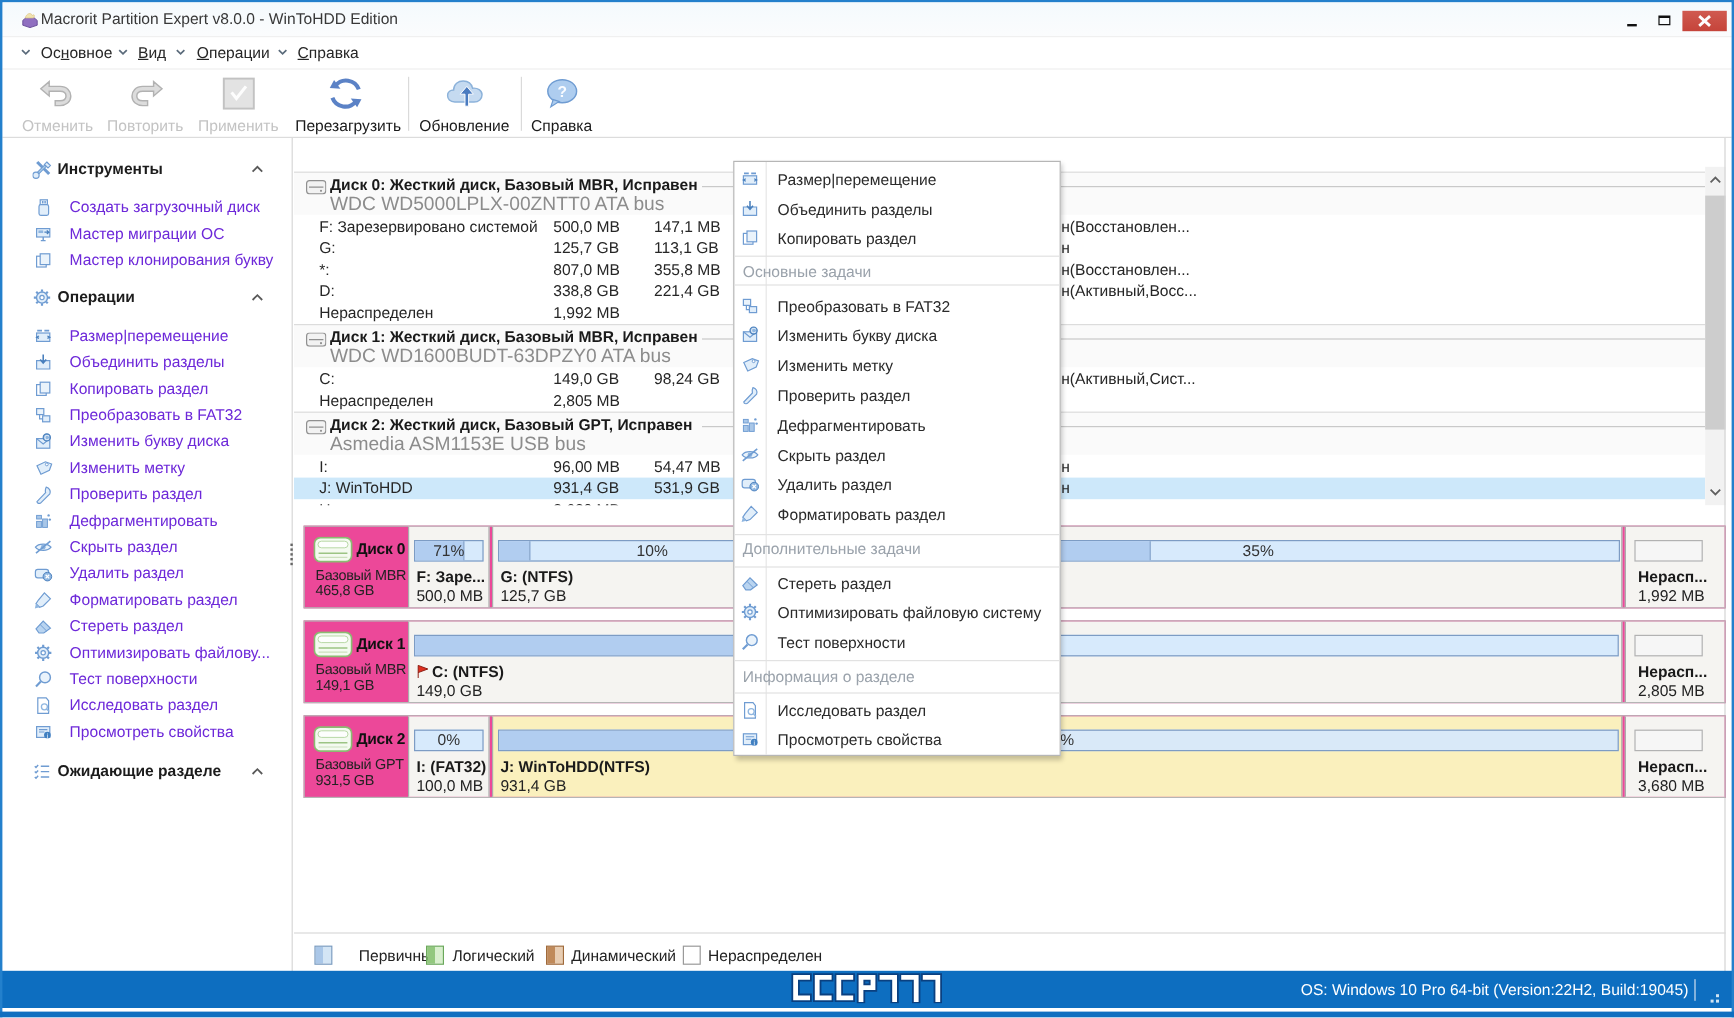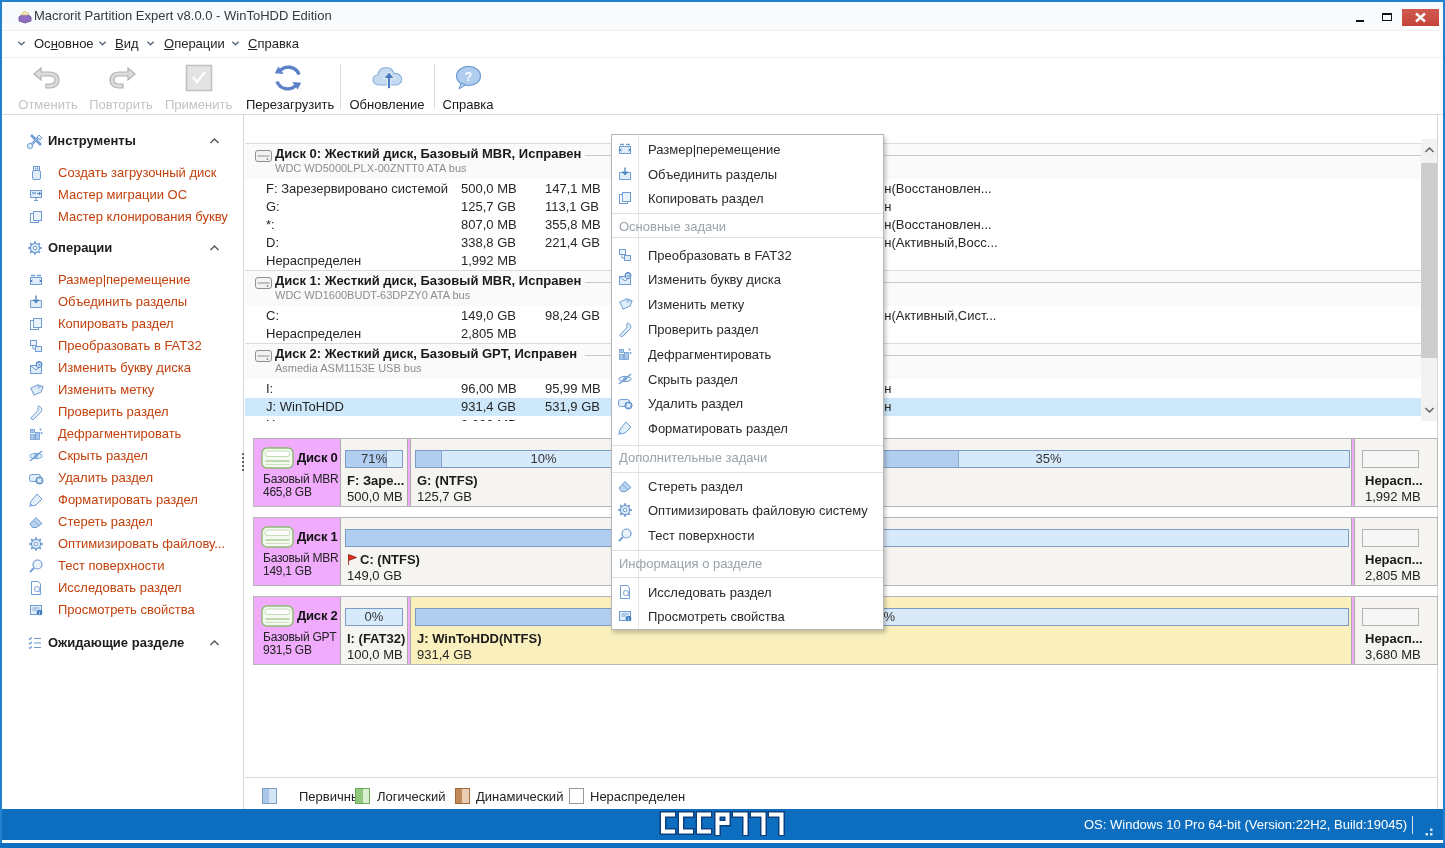--- a/index.html
+++ b/index.html
@@ -23,48 +23,48 @@
 
 #toolbar{left:2px;top:57px;width:1441px;height:58px;background:#fff;border-top:1px solid #efefef;border-bottom:1px solid #dcdcdc}
 .tbtn{position:absolute;top:0;height:57px;text-align:center}
 .tlabel{position:absolute;left:0;right:0;top:39px;font-size:13px;white-space:nowrap}
 .tlabel.dis{color:#c3c3c3}
 .tlabel.en{color:#1a1a1a}
 .tsep{position:absolute;top:6px;width:1px;height:45px;background:#dadada}
 
 #sidebar{left:2px;top:115px;width:242px;height:695px;background:#fff;border-right:1px solid #d7d7d7}
 .shead{position:absolute;left:46px;font-weight:bold;font-size:13px;color:#1c1c1c;white-space:nowrap}
-.sitem{position:absolute;left:56px;font-size:13px;color:#c2410c;white-space:nowrap}
+.sitem{position:absolute;left:56px;font-size:13px;color:#6d28d9;white-space:nowrap}
 .sicon{position:absolute;left:26px;width:16px;height:16px}
 .hicon{position:absolute;left:25px;width:17px;height:17px}
 .schev{position:absolute;left:207px;width:11px;height:8px}
 
 #main{left:245px;top:115px;width:1193px;height:695px;background:#fff}
 
 #thead{left:0;top:1px;width:1176px;height:23px;background:#fff}
 .hcol{position:absolute;top:0;height:22px;line-height:22px;color:#333;font-size:13px}
 .hsep{position:absolute;top:3px;width:1px;height:18px;background:#d9d9d9}
 #tbody{left:0;top:24px;width:1176px;height:282px;overflow:hidden;background:#fff}
 .gband{position:absolute;left:0;width:1176px;height:36px;background:#fafafa;border-top:1px solid #dcdcdc}
 .gicon{position:absolute;left:10px;top:6px;width:17px;height:12px}
 .gt1{position:absolute;left:30px;top:2px;font-weight:bold;font-size:13px;color:#1a1a1a;white-space:nowrap}
-.gt2{position:absolute;left:30px;top:18px;font-size:11px;color:#8c8c8c;white-space:nowrap}
+.gt2{position:absolute;left:30px;top:18px;font-size:16px;color:#8c8c8c;white-space:nowrap}
 .gline{position:absolute;top:11px;height:1px;background:#c9c9c9}
 .trow{position:absolute;left:0;width:1176px;height:18px;line-height:18px;font-size:13px;color:#262626}
 .c1{position:absolute;left:21px;white-space:nowrap}
 .c2{position:absolute;left:216px;white-space:nowrap}
 .c3{position:absolute;left:300px;white-space:nowrap}
 .c6{position:absolute;left:588px;width:172px;white-space:nowrap;overflow:hidden}
 .selrow{background:#cde8fa}
 
 #vscroll{left:1176px;top:24px;width:17px;height:282px;background:#f2f2f2}
 #vthumb{position:absolute;left:0;top:24px;width:17px;height:195px;background:#cdcdcd}
 .scar{position:absolute;left:3px;width:11px;height:8px}
 
-.drow{position:absolute;left:8px;width:1185px;height:69px;background:#f0abfc;border:1px solid #b5b5b5}
+.drow{position:absolute;left:8px;width:1185px;height:69px;background:#ec4899;border:1px solid #b5b5b5}
 .dname{position:absolute;font-weight:bold;font-size:13px;color:#111;white-space:nowrap;letter-spacing:-0.2px}
 .dsub{position:absolute;left:9px;font-size:12px;color:#222;white-space:nowrap;letter-spacing:-0.25px}
 .pblock{position:absolute;top:0;height:67px;background:#f5f4f1;border-left:1px solid #ababab;border-right:1px solid #ababab}
 .pbar{position:absolute;top:11px;height:18px;background:#d7eafc;border:1px solid #7d9cc4;text-align:center;line-height:16px;font-size:13px;color:#333}
 .pfill{position:absolute;left:0;top:0;height:16px;background:#b1cdf0;border-right:1px solid #8aa8cc}
 .ptxt{position:relative;z-index:2}
 .pname{position:absolute;top:34px;font-weight:bold;font-size:13px;color:#1a1a1a;white-space:nowrap}
 .psize{position:absolute;top:50px;font-size:13px;color:#222;white-space:nowrap}
 
 #legendline{left:245px;top:777px;width:1193px;height:1px;background:#d9d9d9}
@@ -440,21 +440,21 @@
       <svg class="gicon" viewBox="0 0 17 12">
           <use href="#i-hdgray"></use>
         </svg>
       <div class="gt1">Диск 2: Жесткий диск, Базовый GPT, Исправен</div>
       <div class="gline" style="left:340px;width:836px"></div>
       <div class="gt2">Asmedia ASM1153E USB bus</div>
     </div>
     <div class="trow" style="top:241px">
         <span class="c1">I:</span>
         <span class="c2">96,00 MB</span>
-        <span class="c3">95,99 MB</span>
+        <span class="c3">54,47 MB</span>
         <span class="c6">Исправен</span>
       </div>
     <div class="trow selrow" style="top:259px">
         <span class="c1">J: WinToHDD</span>
         <span class="c2">931,4 GB</span>
         <span class="c3">531,9 GB</span>
         <span class="c6">Исправен</span>
       </div>
     <div class="trow" style="top:277px">
         <span class="c1">Нераспределен</span>

